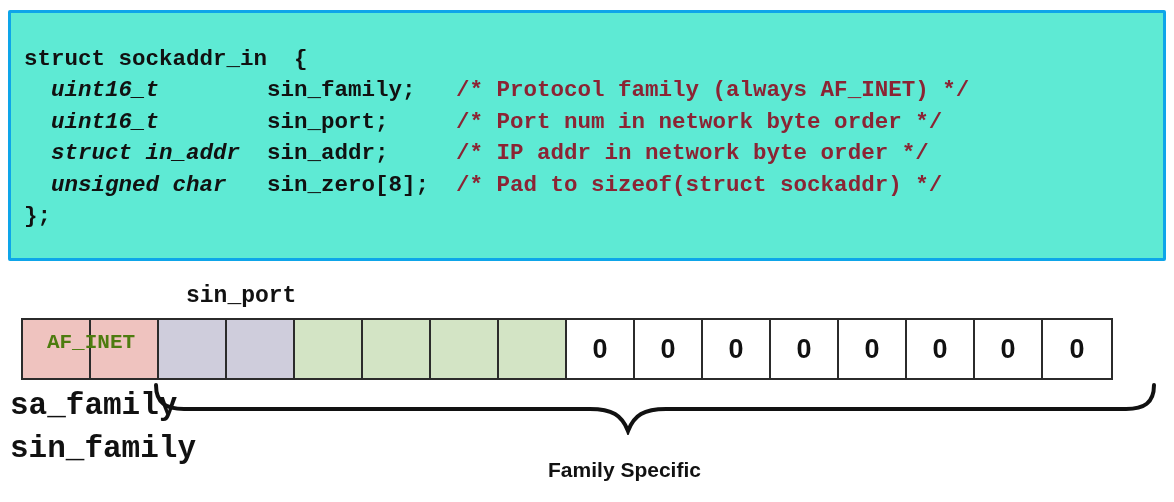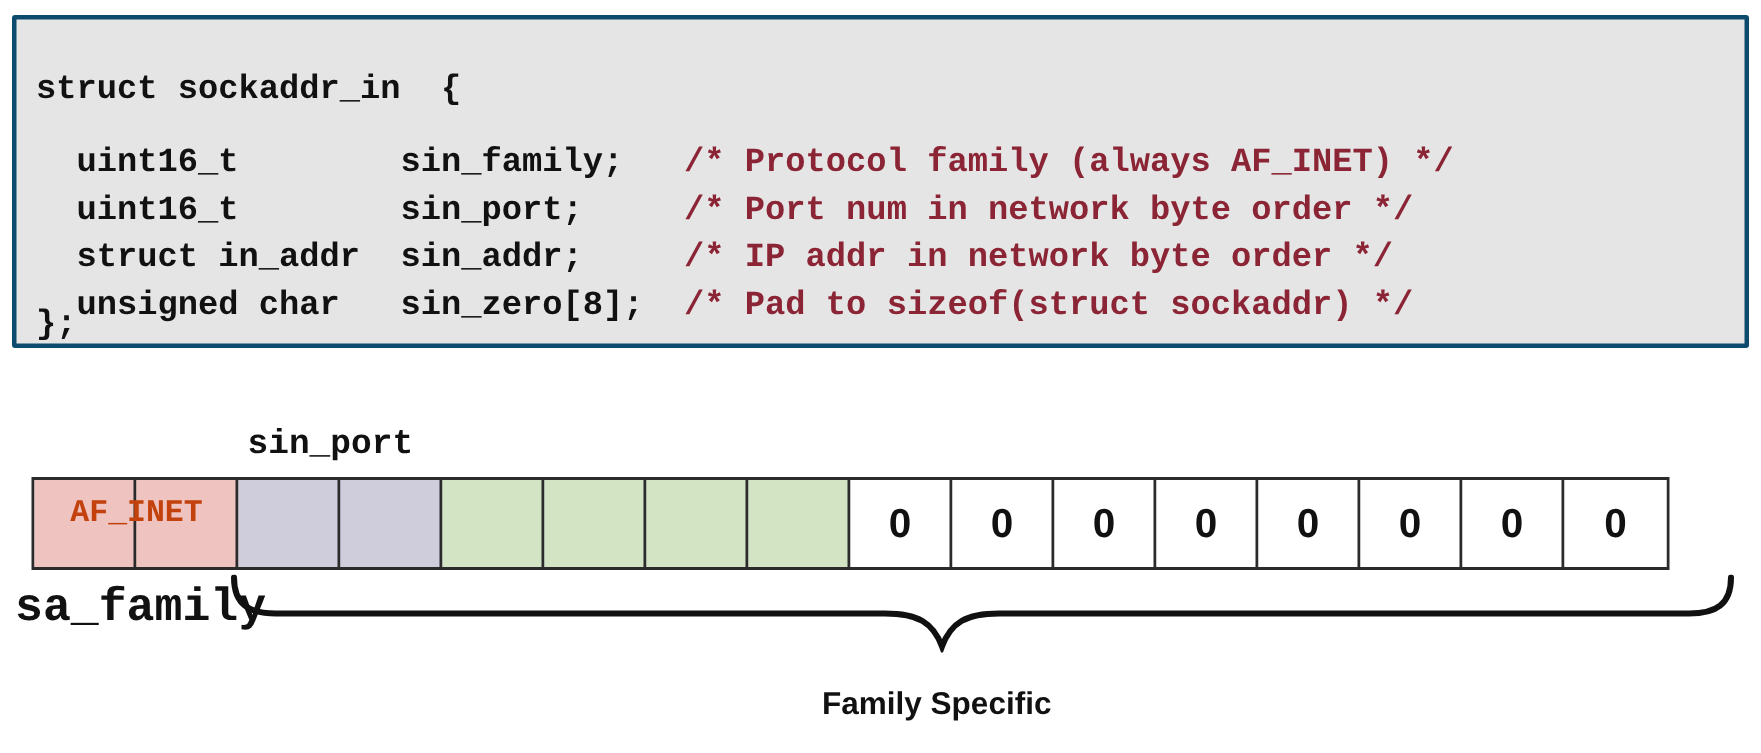--- a/index.html
+++ b/index.html
@@ -14,63 +14,64 @@
     overflow: hidden;
     font-family: "Liberation Sans", sans-serif;
   }
 
   
   #code-block {
     position: absolute;
     left: 8px;
     top: 10px;
     width: 1158px;
-    height: 222px;
+    height: 251px;
     box-sizing: border-box;
-    background: #e5e5e5;
-    border: 3px solid #0c4a6e;
+    background: #5eead4;
+    border: 3px solid #0ea5e9;
     border-radius: 2px;
   }
   #code-lines {
     position: absolute;
     left: 13px;
     top: 8px;
     font-family: "Liberation Mono", "DejaVu Sans Mono", monospace;
     font-size: 22.5px;
     font-weight: bold;
     line-height: 31.5px;
     color: #111111;
     white-space: pre;
     letter-spacing: 0px;
   }
   .code-line { display: block; height: 31.5px; }
   .tok-type    { color: #111111; }
-  .tok-field   { color: #111111; margin-top: 18px; }
+  .tok-field   { color: #111111; }
   .tok-comment { color: #8B2434; margin-top: 12px; }
 
   
   .col-indent { display: inline-block; }
-  .col-type   { display: inline-block; width: 16ch; }
+  .col-type   { display: inline-block; width: 16ch; font-style: italic; }
   .col-field  { display: inline-block; width: 14ch; }
 
   
   #diagram {
     position: absolute;
     left: 0;
     top: 255px;
     width: 1174px;
     height: 247px;
   }
   .field-label {
     position: absolute;
     font-family: "Liberation Mono", "DejaVu Sans Mono", monospace;
     font-size: 23px;
     font-weight: bold;
     color: #111111;
     white-space: pre;
+    margin-left: 21px;
   }
   #label-sin-port { left: 165px; top: 28px; }
   #label-sin-addr { left: 373px; top: 28px; }
 
   #byte-row {
     position: absolute;
     left: 21px;
     top: 63px;
     height: 58px;
     display: flex;
@@ -109,21 +110,21 @@
     left: 21px;
     top: 63px;
     width: 140px;
     height: 48px;
     display: flex;
     align-items: center;
     justify-content: center;
     font-family: "Liberation Mono", "DejaVu Sans Mono", monospace;
     font-size: 21px;
     font-weight: bold;
-    color: #c2410c;
+    color: #4d7c0f;
     white-space: pre;
     pointer-events: none;
   }
 
   .bottom-label {
     position: absolute;
     font-family: "Liberation Mono", "DejaVu Sans Mono", monospace;
     font-size: 31px;
     font-weight: bold;
     color: #111111;
@@ -179,20 +180,21 @@
       <div class="byte-cell c-white"><span class="zero">0</span></div>
       <div class="byte-cell c-white"><span class="zero">0</span></div>
       <div class="byte-cell c-white"><span class="zero">0</span></div>
       <div class="byte-cell c-white"><span class="zero">0</span></div>
       <div class="byte-cell c-white"><span class="zero">0</span></div>
     </div>
 
   <div id="af-inet-text">AF_INET</div>
 
   <div class="bottom-label" id="label-sa-family">sa_family</div>
+  <div class="bottom-label" id="label-sin-family">sin_family</div>
 
   <svg id="brace-svg" viewBox="0 0 1010 52">
     <path d="M 6 2
              C 6 20, 16 26, 34 26
              L 440 26
              C 462 26, 472 32, 478 48
              C 484 32, 494 26, 516 26
              L 976 26
              C 994 26, 1004 20, 1004 2" fill="none" stroke="#111111" stroke-width="4" stroke-linecap="round"></path>
   </svg>

